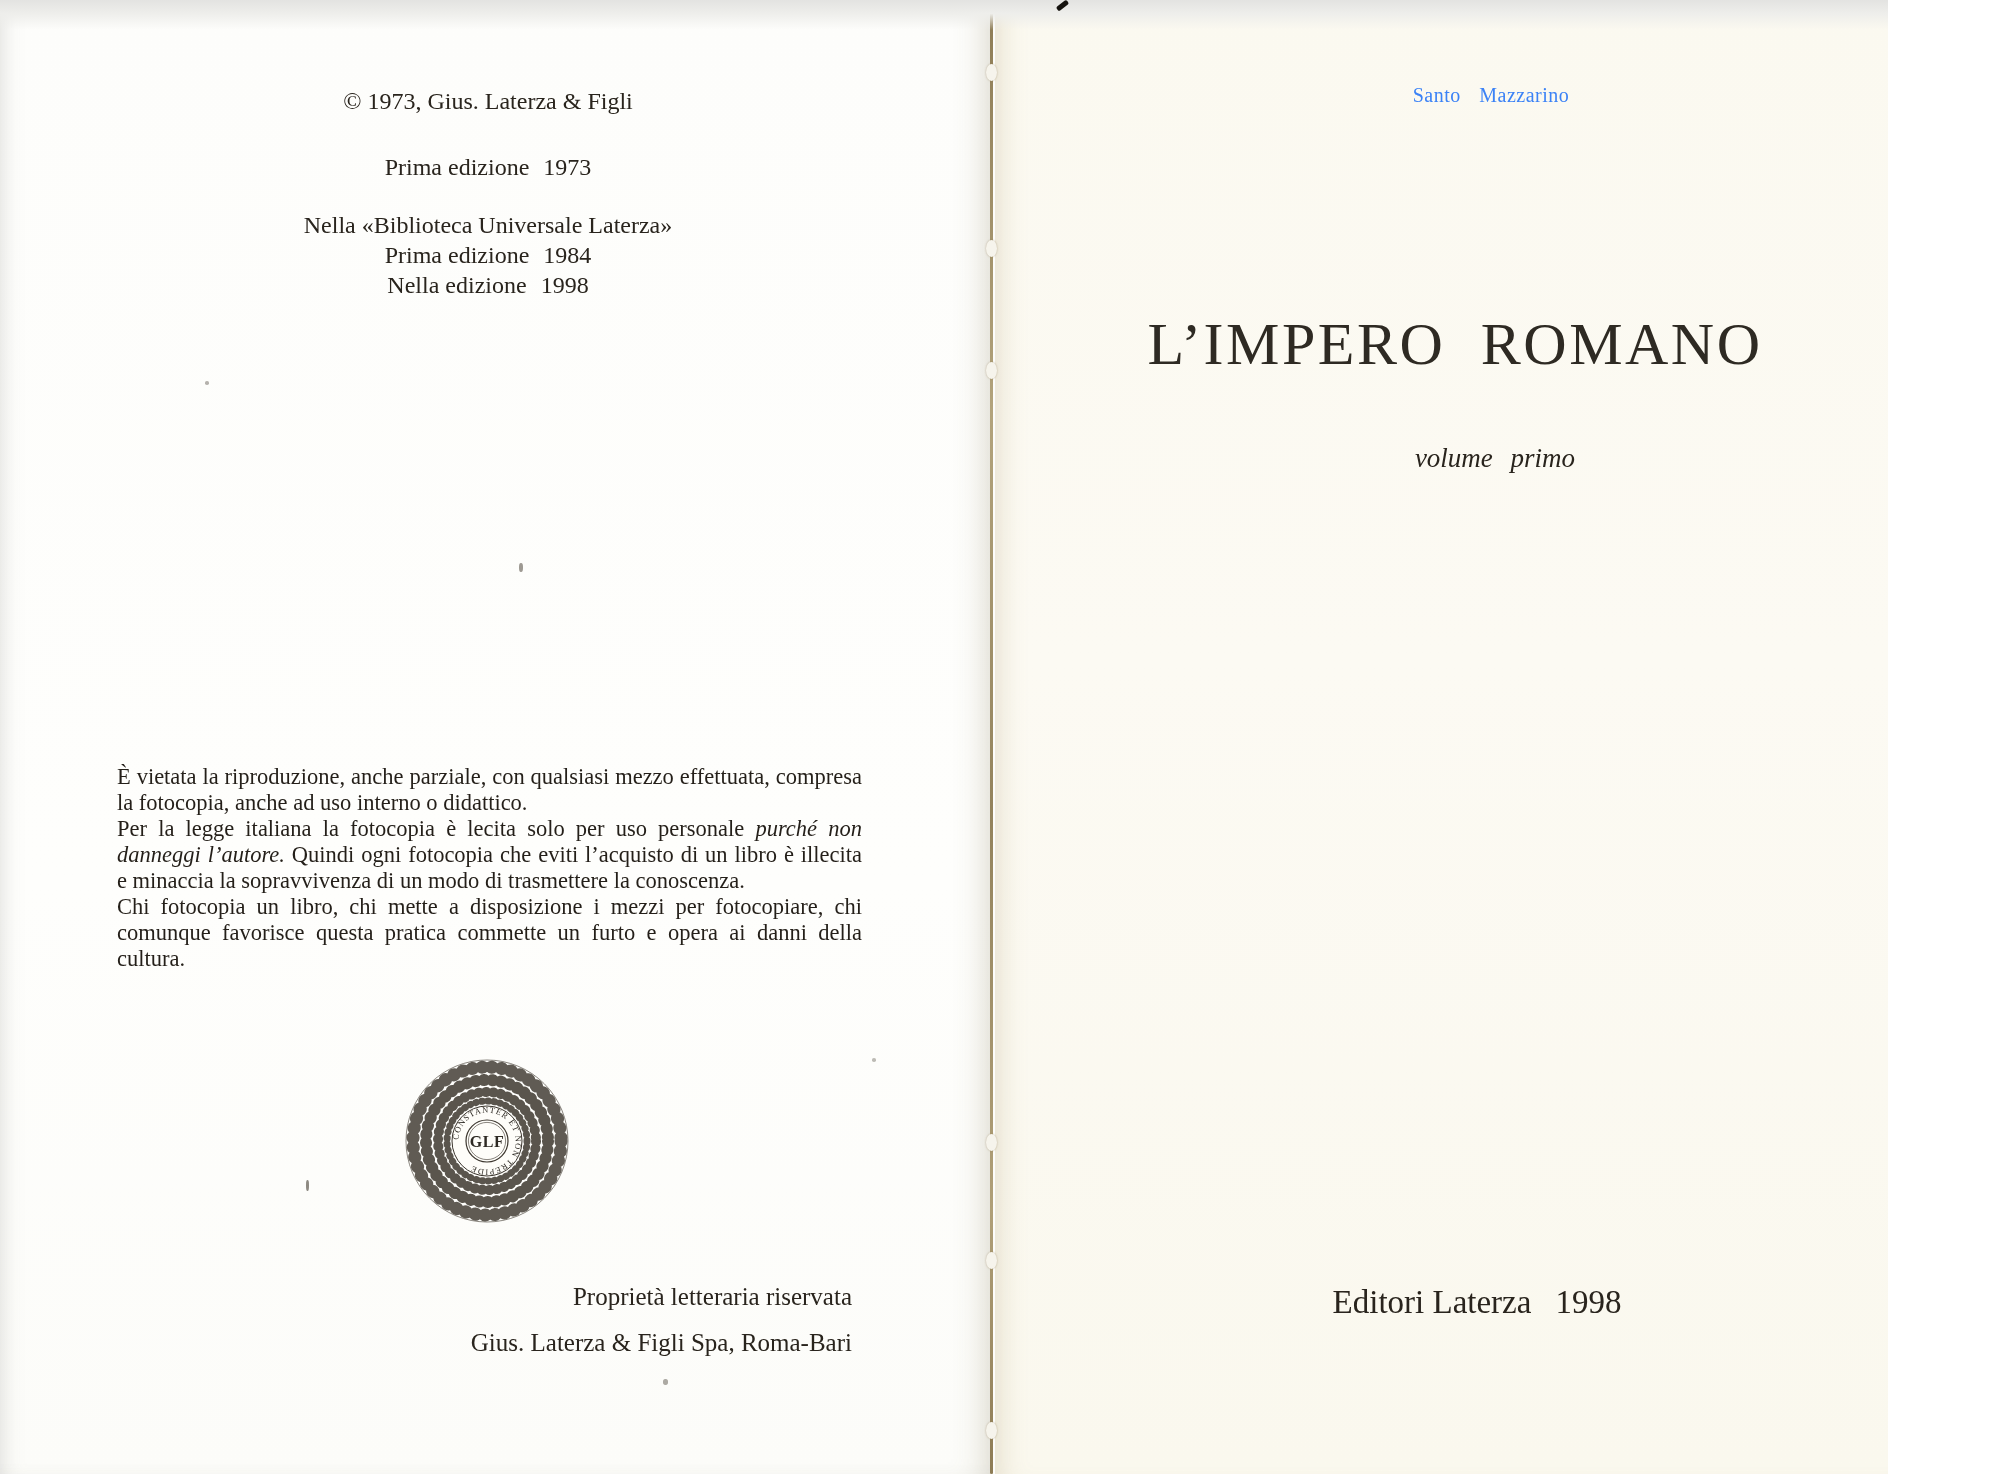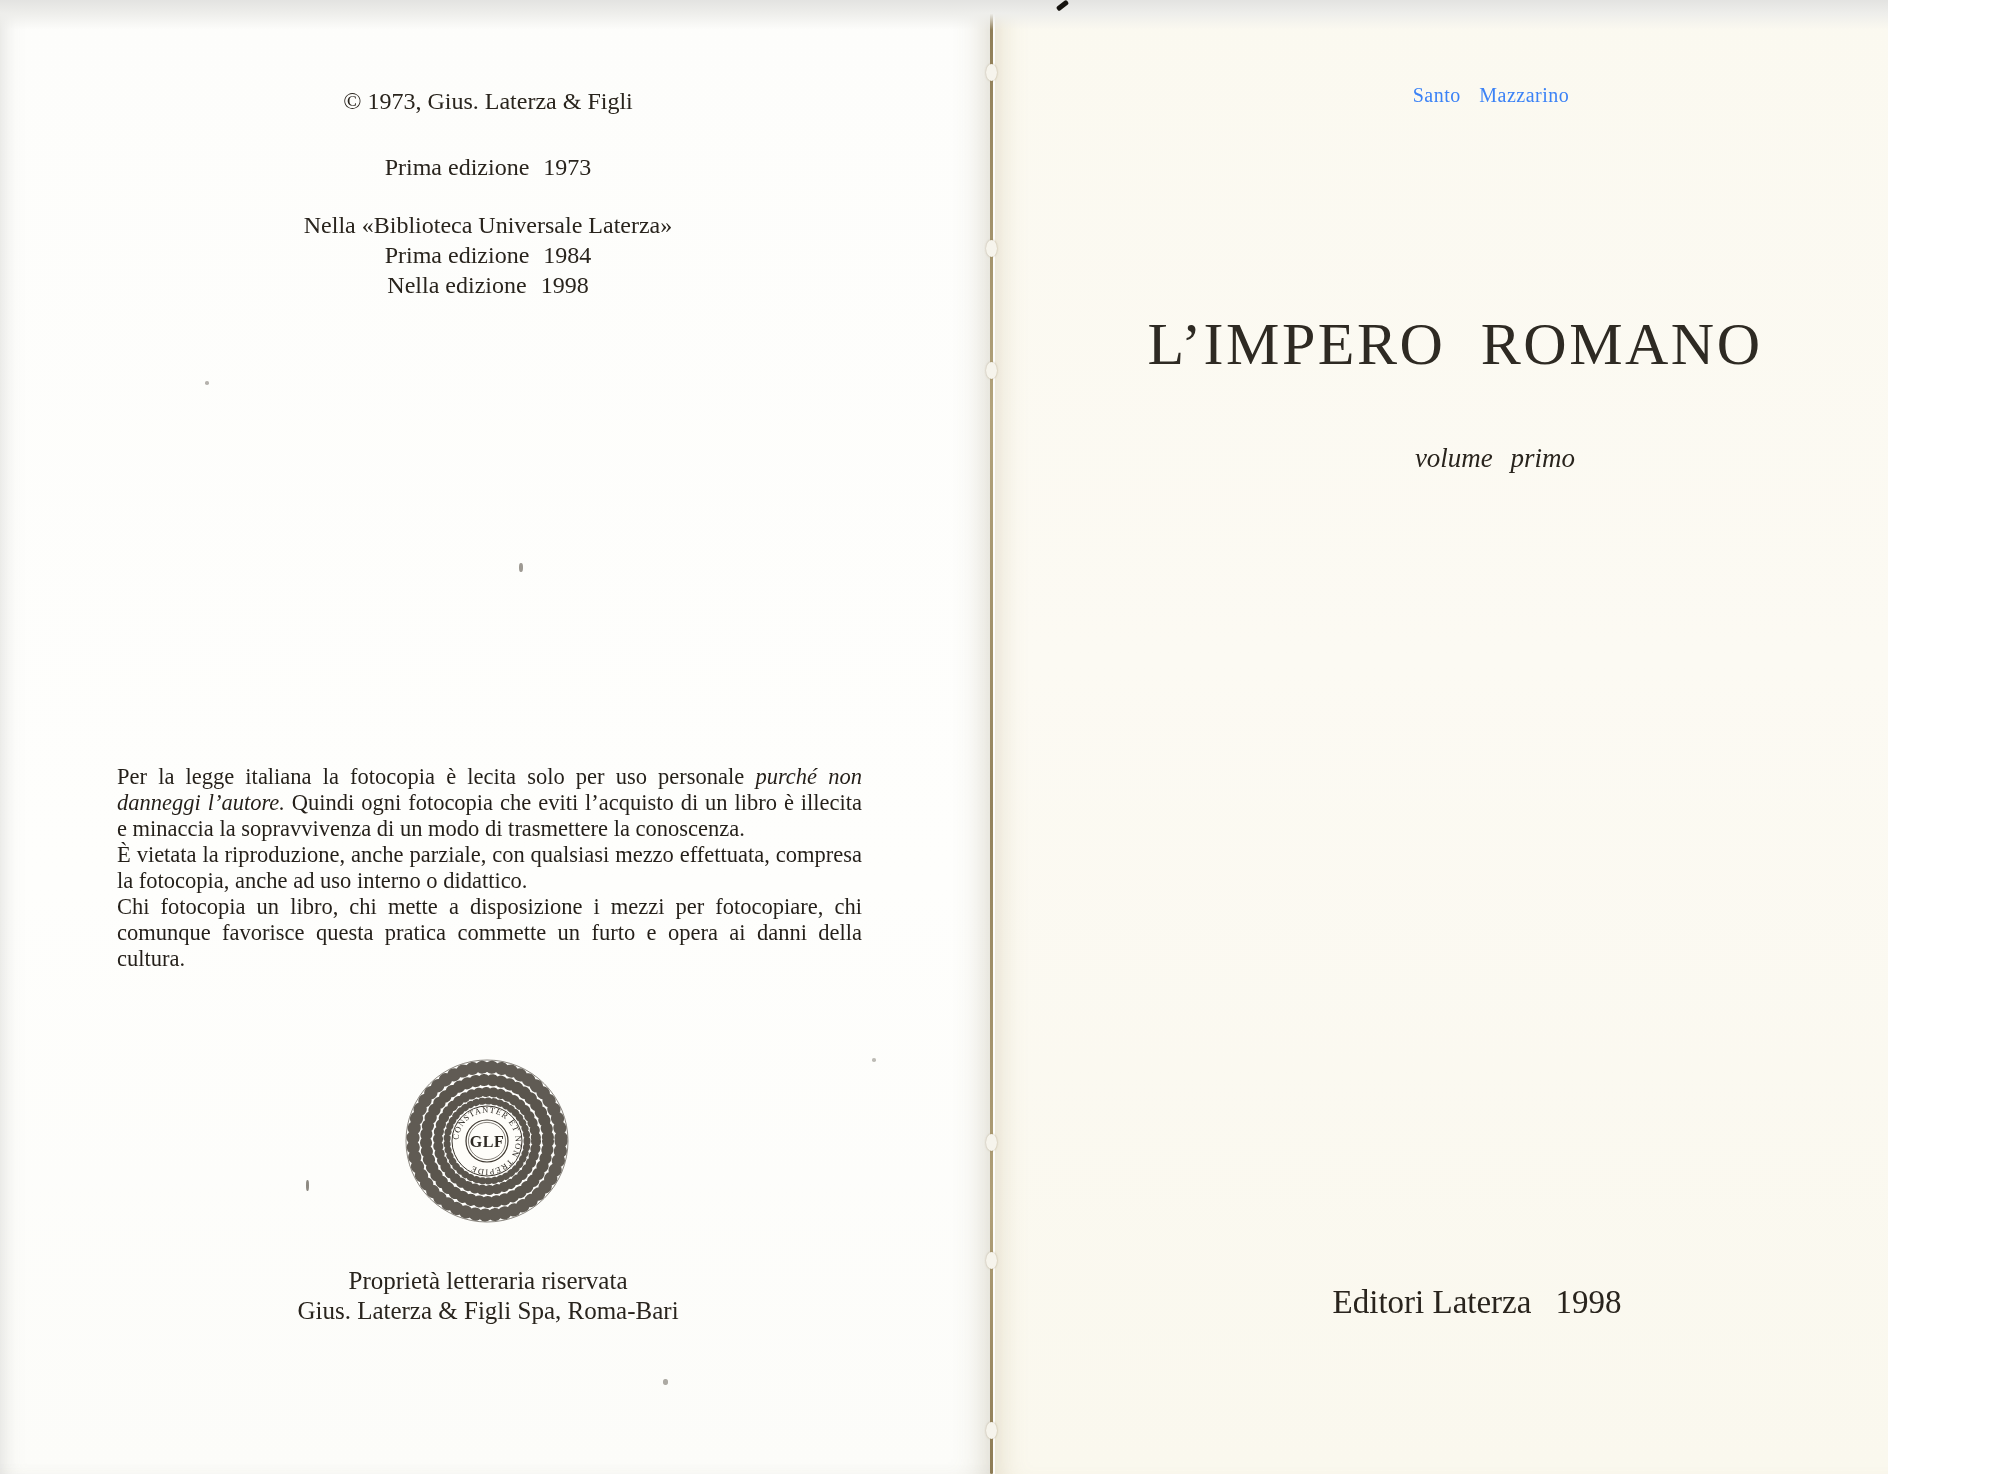--- a/index.html
+++ b/index.html
@@ -53,21 +53,21 @@
     font-size: 22.5px; line-height: 26px; text-align: justify;
     color: #241f19;
   }
   .notice p { margin: 0; }
   .notice .it { font-style: italic; }
   .logo-wrap { position: absolute; left: 402px; top: 1056px; width: 170px; height: 170px; }
   .imprint-left {
     position: absolute; top: 1266px; left: 108px; width: 760px;
     text-align: center; font-size: 25px; line-height: 30px;
   }
-  .imprint-left p { margin: 0; }
+  .imprint-left p { margin: 16px; text-align: right; }
   
   .author {
     position: absolute; top: 84px; left: 1491px; transform: translateX(-50%);
     font-size: 20px; letter-spacing: 0.5px; word-spacing: 13px; white-space: nowrap;
     color: #3b82f6;
   }
   .book-title {
     position: absolute; top: 310px; left: 1455px; transform: translateX(-50%);
     font-size: 60px; letter-spacing: 2.5px; word-spacing: 18px; white-space: nowrap;
     color: #2e2a23;
@@ -112,24 +112,24 @@
           <span>Prima edizione</span><span class="year">1984</span>
         </p>
         <p>
           <span>Nella edizione</span><span class="year">1998</span>
         </p>
       </div>
     </div>
 
     <div class="notice">
       <p>
-        <span>Per la legge italiana la fotocopia è lecita solo per uso personale </span><span class="it">purché non danneggi l’autore.</span><span> Quindi ogni fotocopia che eviti l’acquisto di un libro è illecita e minaccia la sopravvivenza di un modo di trasmettere la conoscenza.</span>
+        <span>È vietata la riproduzione, anche parziale, con qualsiasi mezzo effettuata, compresa la fotocopia, anche ad uso interno o didattico.</span>
       </p>
       <p>
-        <span>È vietata la riproduzione, anche parziale, con qualsiasi mezzo effettuata, compresa la fotocopia, anche ad uso interno o didattico.</span>
+        <span>Per la legge italiana la fotocopia è lecita solo per uso personale </span><span class="it">purché non danneggi l’autore.</span><span> Quindi ogni fotocopia che eviti l’acquisto di un libro è illecita e minaccia la sopravvivenza di un modo di trasmettere la conoscenza.</span>
       </p>
       <p>
         <span>Chi fotocopia un libro, chi mette a disposizione i mezzi per fotocopiare, chi comunque favorisce questa pratica commette un furto e opera ai danni della cultura.</span>
       </p>
     </div>
 
     <div class="logo-wrap">
       <svg width="170" height="170" viewBox="-85 -85 170 170">
         <circle r="81" fill="none" stroke="#4a443a" stroke-width="1" opacity="0.65"></circle>
         <circle r="74" fill="none" stroke="#3d372e" stroke-width="13" stroke-dasharray="0.6 9.2" stroke-linecap="round" opacity="0.82"></circle>

